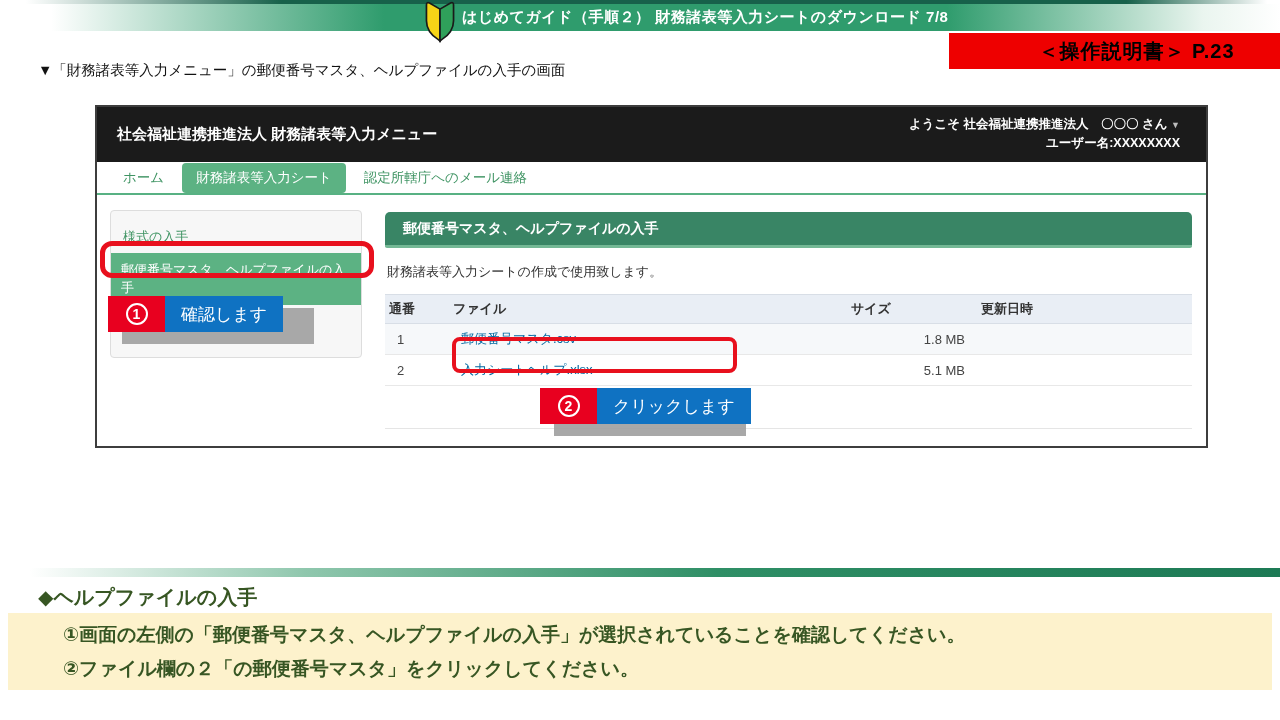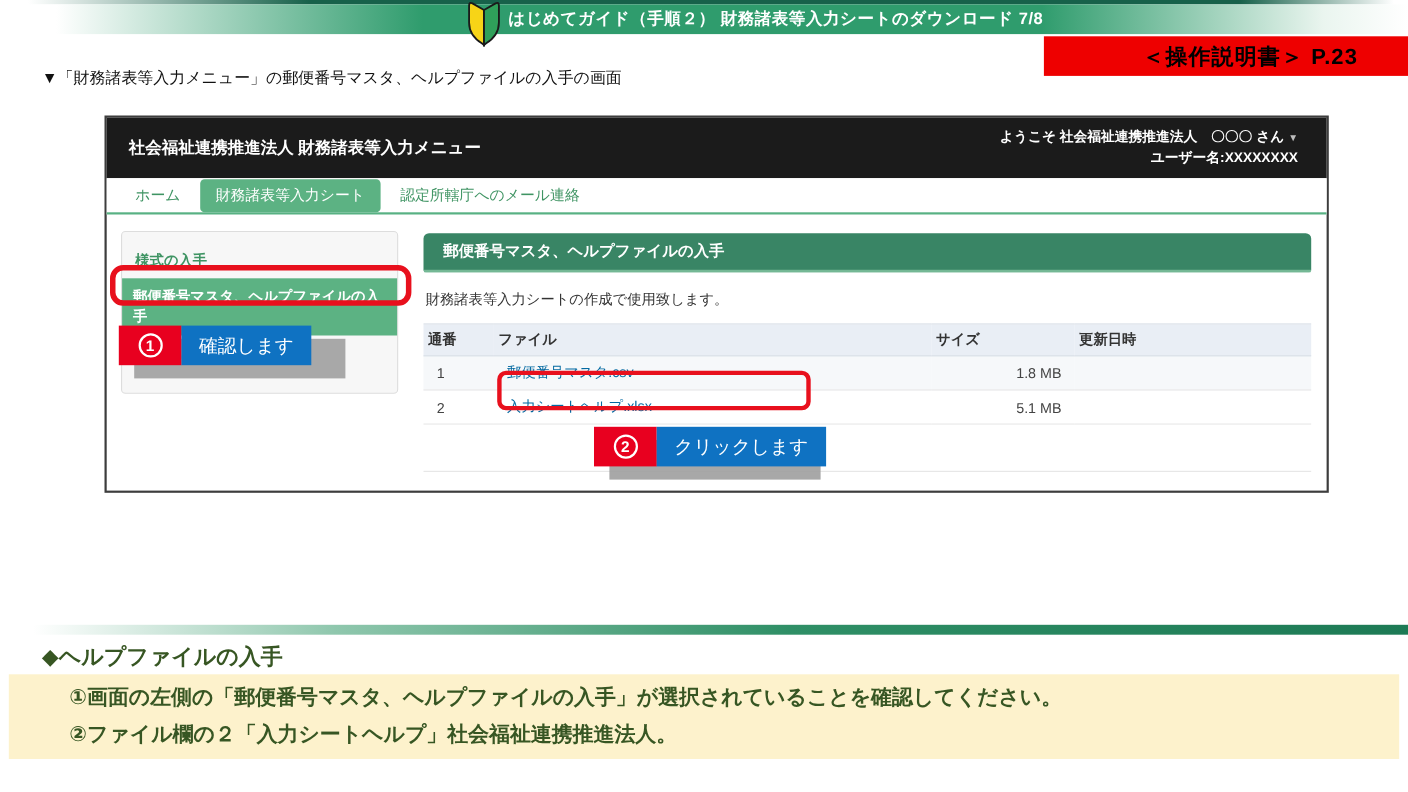--- a/index.html
+++ b/index.html
@@ -29,21 +29,21 @@
   .app-user { position:absolute; right:26px; top:8px; color:#fff; font-size:12.5px;
     font-weight:700; line-height:1.55; text-align:right; white-space:nowrap; }
   .app-user .caret { color:#bdbdbd; font-size:9px; }
 
   .app-nav { position:absolute; left:0; top:55px; width:1109px; height:33px;
     background:#fff; border-bottom:2px solid #58b183; display:flex; align-items:center; padding-left:16px; gap:8px; }
   .nav-link { color:#3f9463; font-size:13.5px; padding:5px 10px; text-decoration:none; cursor:pointer; }
   .nav-pill { background:#5cb283; color:#fff; font-size:13.5px; padding:6px 14px; border-radius:4px; cursor:pointer; }
 
   .sidebar { position:absolute; left:13px; top:103px; width:252px; height:148px;
-    background:#f7f7f7; border:1px solid #ddd; border-radius:4px; padding-top:10px;font-weight:bold; }
+    background:#f7f7f7; border:1px solid #ddd; border-radius:4px; padding-top:10px; }
   .side-item { font-size:13px; color:#3f9463; padding:7px 12px; cursor:pointer; }
   .side-item.active { background:#5cb283; color:#fff; padding:8px 10px; }
 
   .main-panel { position:absolute; left:288px; top:105px; width:807px; }
   .panel-header { height:36px; background:#398565; border-bottom:3px solid #74b895;
     border-radius:5px 5px 2px 2px; color:#fff; font-size:14px; font-weight:bold;
     display:flex; align-items:center; padding-left:18px; }
   .panel-desc { font-size:13px; color:#333; margin:15px 0 13px 2px; }
   table.files { width:100%; border-collapse:collapse; font-size:13px; }
   table.files th { background:#e9eef5; color:#333; font-weight:bold; text-align:left;
@@ -165,16 +165,16 @@
     <div class="co-num">
       <span class="circle-num">2</span>
     </div>
     <div class="co-label">クリックします</div>
   </div>
 
   <div class="divider"></div>
   <div class="footer-heading">◆ヘルプファイルの入手</div>
   <div class="footer-block">
     <div class="footer-line">①画面の左側の「郵便番号マスタ、ヘルプファイルの入手」が選択されていることを確認してください。</div>
-    <div class="footer-line">②ファイル欄の２「入力シートヘルプ」社会福祉連携推進法人。</div>
+    <div class="footer-line">②ファイル欄の２「の郵便番号マスタ」をクリックしてください。</div>
   </div>
 
 </div>
 
 </body></html>

